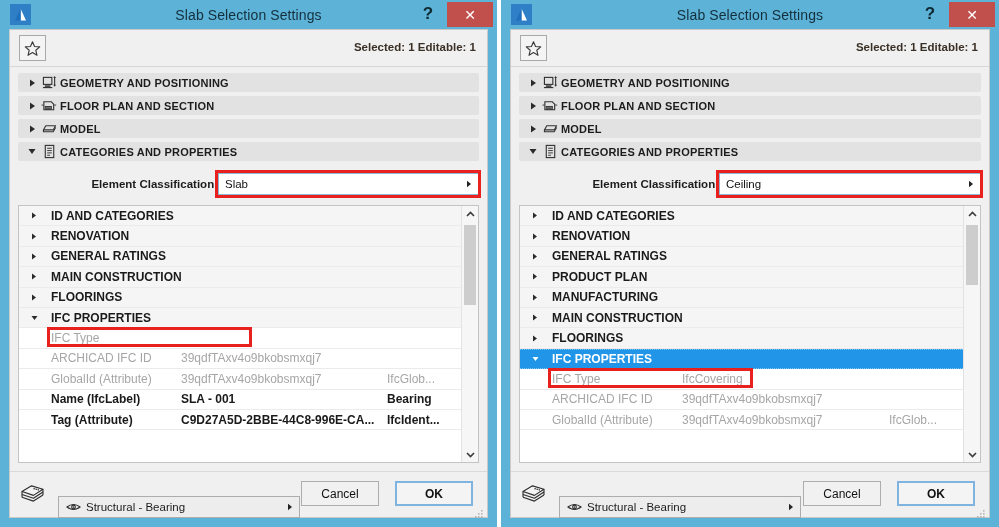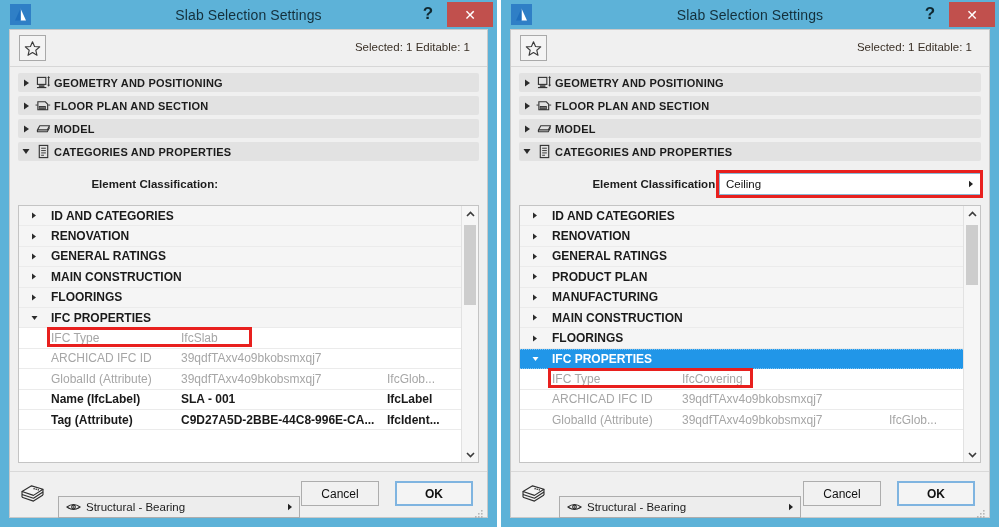--- a/index.html
+++ b/index.html
@@ -70,32 +70,32 @@
     background: #f0f0f0;
   }
   .fav-btn {
     position: absolute; left: 9px; top: 5px;
     width: 27px; height: 26px;
     background: #f4f4f4;
     border: 1px solid #a9a9a9;
     display: flex; align-items: center; justify-content: center;
   }
   .selected-info {
-    position: absolute; right: 17px; top: 11px;
-    font-size: 11.5px; font-weight: normal; color: #3a3026;
+    position: absolute; right: 11px; top: 11px;
+    font-size: 11.5px; font-weight: bold; color: #3a3026;
   }
 
   
   .sections { padding: 6px 8px 0 8px; }
   .section-row {
     height: 19px; margin-bottom: 4px;
     background: #e2e2e2;
     border-radius: 2px;
     display: flex; align-items: center;
-    padding-left: 2px;
+    padding-left: 8px;
     font-size: 11px; font-weight: bold; color: #1c1c1c;
     letter-spacing: .2px;
   }
   .section-row.open { background: #e2e2e2; }
   .tri {
     width: 12px; flex: 0 0 12px;
     display: flex; align-items: center; justify-content: center;
     color: #2b2b2b;
   }
   .tri svg { display: block; }
@@ -328,20 +328,31 @@
               <line x1="4" y1="9.5" x2="9" y2="9.5" stroke="#333" stroke-width="1"></line>
               <line x1="4" y1="12" x2="7" y2="12" stroke="#333" stroke-width="1"></line>
             </svg>
           </span>
           <span>CATEGORIES AND PROPERTIES</span>
         </div>
       </div>
 
       <div class="classify-row">
         <div class="classify-label">Element Classification:</div>
+        <div class="classify-field-wrap">
+          <div class="classify-field">
+            <span>Slab</span>
+            <span class="field-arrow">
+              <svg width="6" height="8" viewBox="0 0 6 8">
+                  <polygon points="1,0.8 5,4 1,7.2" fill="#222"></polygon>
+                </svg>
+            </span>
+          </div>
+          <div class="hl-box"></div>
+        </div>
       </div>
 
       <div class="listwrap">
         <div class="list">
 
           <div class="row grp">
             <span class="c-tri">
                 <svg width="6" height="7" viewBox="0 0 6 7">
                   <polygon points="1,0.5 5,3.5 1,6.5" fill="#2b2b2b"></polygon>
                 </svg>
@@ -385,40 +396,39 @@
                 <svg width="7" height="6" viewBox="0 0 7 6">
                   <polygon points="0.5,1 6.5,1 3.5,5" fill="#2b2b2b"></polygon>
                 </svg>
               </span>
             <span class="c-name">IFC PROPERTIES</span>
           </div>
 
           <div class="row item dim">
             <span class="c-tri"></span>
             <span class="c-name">IFC Type</span>
-            <span class="c-val">IfcSlab</span>
             <span class="c-type"></span>
           </div>
           <div class="row item dim">
             <span class="c-tri"></span>
             <span class="c-name">ARCHICAD IFC ID</span>
             <span class="c-val">39qdfTAxv4o9bkobsmxqj7</span>
             <span class="c-type"></span>
           </div>
           <div class="row item dim">
             <span class="c-tri"></span>
             <span class="c-name">GlobalId (Attribute)</span>
             <span class="c-val">39qdfTAxv4o9bkobsmxqj7</span>
             <span class="c-type">IfcGlob...</span>
           </div>
           <div class="row item strong">
             <span class="c-tri"></span>
             <span class="c-name">Name (IfcLabel)</span>
             <span class="c-val">SLA - 001</span>
-            <span class="c-type">IfcLabel</span>
+            <span class="c-type">Bearing</span>
           </div>
           <div class="row item strong">
             <span class="c-tri"></span>
             <span class="c-name">Tag (Attribute)</span>
             <span class="c-val">C9D27A5D-2BBE-44C8-996E-CA...</span>
             <span class="c-type">IfcIdent...</span>
           </div>
 
           <div class="row-hl" style="left:28px; top:121px; width:205px; height:20px;"></div>
         </div>

